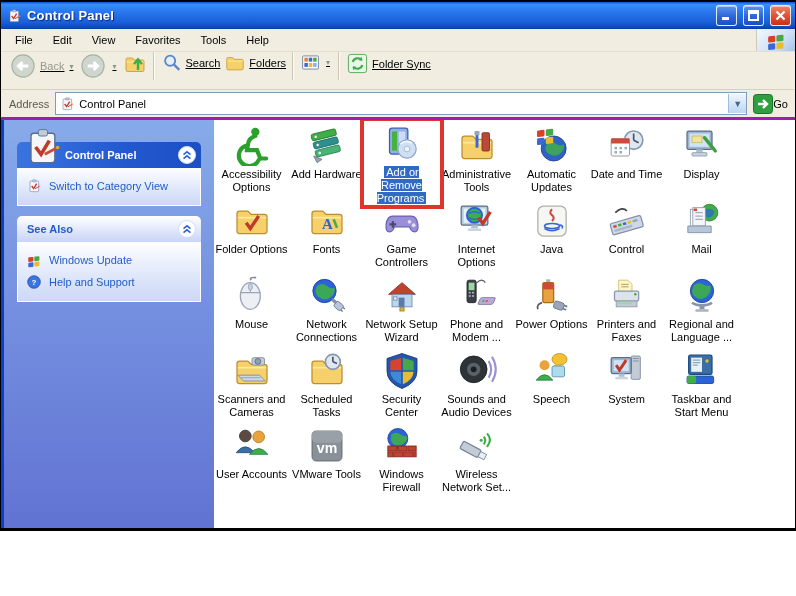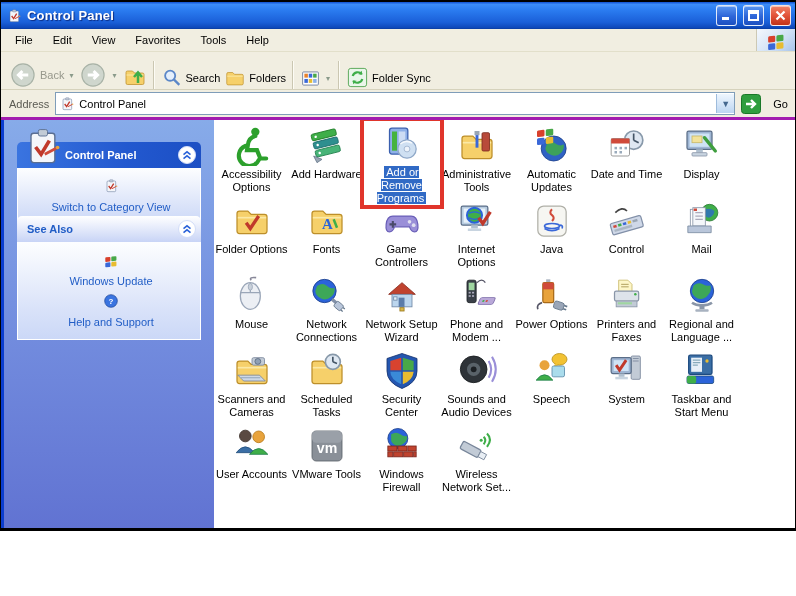--- a/index.html
+++ b/index.html
@@ -17,53 +17,53 @@
   .tbtn svg{display:block;}
 
   
   .menubar{height:22px;flex:0 0 22px;display:flex;align-items:stretch;background:#f1eee1;border-bottom:1px solid #e2dfca;gap:46px;}
   .menu-items{display:flex;align-items:center;padding-left:4px;}
   .menu-item{padding:3px 10px;font-size:11px;color:#000;}
   .winlogo{margin-left:auto;width:38px;display:flex;align-items:center;justify-content:center;
     border-left:1px solid #cdc9b4;background:linear-gradient(135deg,#f4f8fd 0%,#cfe0f5 60%,#a8c4ea 100%);}
 
   
-  .toolbar{height:37px;flex:0 0 37px;display:flex;align-items:flex-end;background:#f1eee1;border-bottom:1px solid #d6d2bc;padding:0 6px;font-size:11px;}
+  .toolbar{height:37px;flex:0 0 37px;display:flex;align-items:flex-start;background:#f1eee1;border-bottom:1px solid #d6d2bc;padding:0 6px;font-size:11px;text-decoration:underline;}
   .tool-group{display:flex;align-items:center;gap:3px;padding:0 2px;}
   .tool-label{color:#000;}
   .tool-label.disabled{color:#97988c;}
   .drop-arrow{font-size:8px;color:#8a9a8a;margin:0 2px;}
   .tool-sep{width:1px;height:28px;background:#cbc7b2;border-right:1px solid #fdfcf5;margin:0 4px;}
   .tb-ic svg{display:block;}
 
   
   .addressbar{height:27px;flex:0 0 27px;display:flex;align-items:center;gap:6px;background:#f1eee1;padding:0 3px 0 8px;border-bottom:3px solid #a21caf;}
   .addr-label{font-size:11px;color:#5a5a52;}
   .addr-combo{flex:1;height:21px;background:#fff;border:1px solid #7f9db9;display:flex;align-items:center;gap:4px;padding-left:3px;}
   .addr-text{font-size:11px;color:#000;flex:1;}
   .addr-drop{width:17px;height:19px;display:flex;align-items:center;justify-content:center;
     background:linear-gradient(180deg,#eef6fe,#bdd6f2);border-left:1px solid #9ebcdc;color:#44688f;font-size:9px;}
-  .go-wrap{display:flex;align-items:center;gap:12px;padding-right:4px;}
+  .go-wrap{display:flex;align-items:center;gap:0;padding-right:4px;}
   .go-label{font-size:11px;color:#000;}
 
   
   .bodyarea{flex:1;display:flex;background:#fff;border-left:3px solid #0b3dcf;position:relative;overflow:hidden;}
 
   
   .sidebar{width:210px;flex:0 0 210px;position:relative;background:linear-gradient(180deg,#87abe9 0%,#7590e0 45%,#6173d2 100%);}
   .panel{position:absolute;left:13px;right:13px;}
   .panel-hd{height:26px;border-radius:5px 5px 0 0;display:flex;align-items:center;position:relative;font-size:11px;font-weight:bold;}
   .panel-hd.dark{background:linear-gradient(90deg,#3a74e0,#2258cf 60%,#1c4fc4);color:#fff;padding-left:48px;}
   .panel-hd.light{background:linear-gradient(180deg,#ffffff,#c8d4f6);color:#215dc6;padding-left:10px;}
   .panel-big-ic{position:absolute;left:3px;top:-17px;width:44px;height:44px;}
   .panel-big-ic svg{width:44px;height:44px;}
   .chev-btn{position:absolute;right:5px;top:4px;width:18px;height:18px;border-radius:50%;background:#fff;
     border:1px solid #d2ddf8;display:flex;align-items:center;justify-content:center;box-sizing:border-box;}
   .panel-bd{background:linear-gradient(180deg,#fdfeff 0%,#d9e2f9 70%,#cbd8f7 100%);border:1px solid #fff;border-top:0;padding:7px 4px 8px 8px;}
-  .link-row{display:flex;align-items:center;gap:7px;padding:3px 0;cursor:pointer;flex-direction:column;}
+  .link-row{display:flex;align-items:center;gap:7px;padding:3px 0;cursor:pointer;}
   .link-ic svg{width:16px;height:16px;display:block;}
   .link-label{font-size:11px;color:#215dc6;}
 
   
   .content{flex:1;position:relative;background:#fff;}
   .grid{position:absolute;left:0;top:4px;display:grid;grid-template-columns:repeat(7,75px);grid-auto-rows:75px;}
   .cell{position:relative;width:75px;display:flex;flex-direction:column;align-items:center;}
   .ico{width:46px;height:42px;display:flex;align-items:flex-end;justify-content:center;}
   .ico svg{width:42px;height:40px;display:block;}
   .lbl{margin-top:2px;font-size:11px;line-height:13px;text-align:center;max-width:74px;color:#000;}

